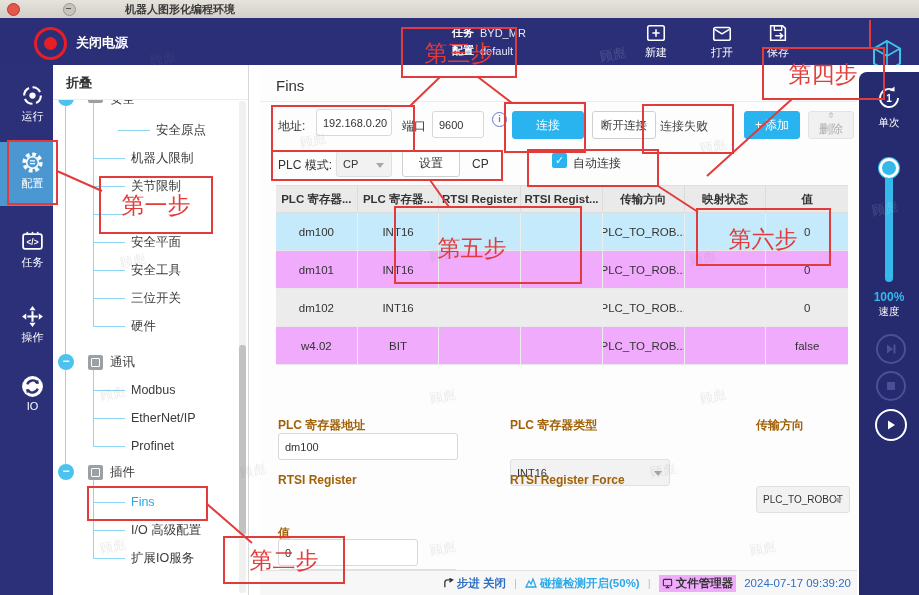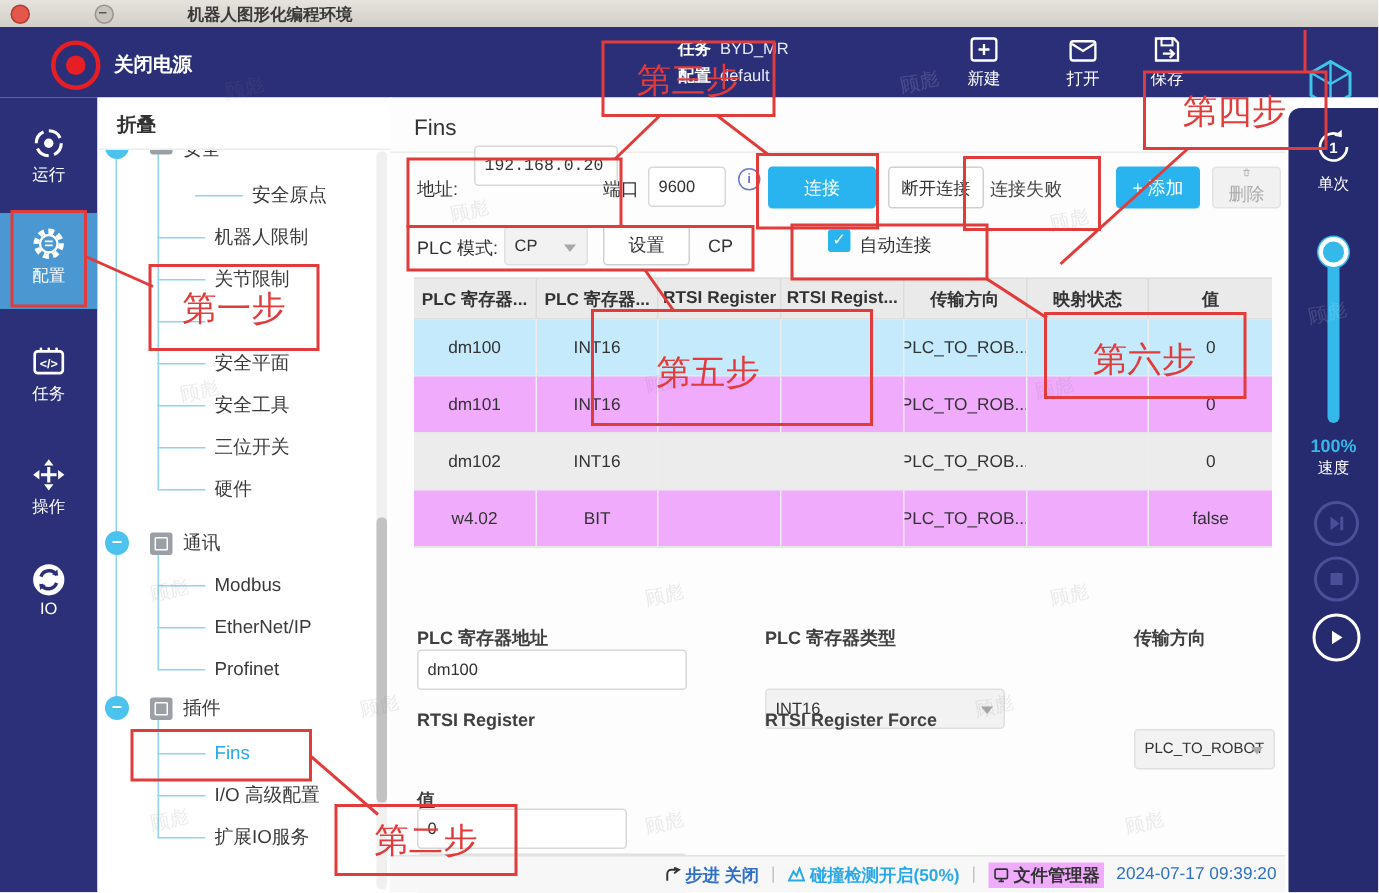--- a/index.html
+++ b/index.html
@@ -31,21 +31,21 @@
   .cube-logo{left:869px;top:20px;}
 
   
   .sidebar{left:0;top:65px;width:65px;height:530px;background:#2b3078;}
   .sb-item{position:absolute;left:0;width:65px;height:58px;text-align:center;color:#fff;}
   .sb-item .sb-label{font-size:11px;display:block;margin-top:0px;}
   .sb-item svg{display:block;margin:4px auto 1px auto;}
   .sb-active{background:#4a97d2;}
 
   
-  .treepanel{left:65px;top:65px;width:195px;height:530px;background:#ffffff;border-right:1px solid #d9d9d9;}
+  .treepanel{left:53px;top:65px;width:195px;height:530px;background:#ffffff;border-right:1px solid #d9d9d9;}
   .tree-hdr{position:absolute;left:0;top:0;width:195px;height:34px;border-bottom:1px solid #ececec;}
   .tree-hdr span{position:absolute;left:13px;top:9px;font-size:13px;font-weight:bold;color:#333;}
   .tree-body{position:absolute;left:0;top:35px;width:195px;height:495px;overflow:hidden;}
   .tline{position:absolute;background:#8fd4f2;}
   .trow{position:absolute;left:0;height:26px;display:flex;align-items:center;font-size:12.5px;color:#3a3a3a;}
   .trow .stub{position:absolute;left:40px;top:50%;width:32px;height:1px;background:#8fd4f2;}
   .leaf{padding-left:78px;}
   .parent{padding-left:0;}
   .toggle{position:absolute;left:5px;width:16px;height:16px;border-radius:50%;background:#4cc3ee;color:#fff;
           font-size:12px;line-height:14px;text-align:center;font-weight:bold;}
@@ -89,21 +89,21 @@
   .tbl-hcell:last-child{border-right:none;}
   .tbl-drow{height:37px;border-bottom:1px solid #e8e8e8;}
   .tbl-cell{font-size:11.5px;color:#333;display:flex;align-items:center;justify-content:center;
             border-right:1px solid #ededed;overflow:hidden;white-space:nowrap;}
   .tbl-cell:last-child{border-right:none;}
   .row-sel{background:#c5eafb;}
   .row-a{background:#f0abfc;}
   .row-b{background:#ececec;}
 
   
-  .flabel{position:absolute;font-size:12px;font-weight:bold;color:#404040;}
+  .flabel{position:absolute;font-size:12px;font-weight:bold;color:#a16207;}
 
   
   .statusbar{position:absolute;left:0;top:505px;width:597px;height:25px;background:#f7f7f7;
              border-top:1px solid #e2e2e2;display:flex;align-items:center;justify-content:flex-end;
              gap:8px;padding-right:6px;box-sizing:border-box;font-size:11.5px;}
   .st-blue{color:#2f6fc4;font-weight:bold;}
   .st-cyan{color:#2aa8e8;font-weight:bold;}
   .st-dark{color:#333;font-weight:bold;background:#f0abfc;padding:1px 3px;}
   .st-sep{color:#c0c0c0;}
   .st-item{display:flex;align-items:center;gap:3px;}
@@ -317,21 +317,21 @@
     <div class="tree-scroll">
         <div class="tree-thumb"></div>
       </div>
   </div>
 
   <div class="abs main">
     <div class="main-title">Fins</div>
     <div class="main-divider"></div>
 
     <div class="lbl" style="left:18px;top:53px;">地址:</div>
-    <div class="field" style="left:56px;top:32px;width:96px;font-family:Liberation Mono, monospace;">192.168.0.20</div>
+    <div class="field" style="left:56px;top:44px;width:76px;">192.168.0.20</div>
     <div class="lbl" style="left:142px;top:53px;">端口</div>
     <div class="field" style="left:172px;top:46px;width:52px;">9600</div>
     <div class="info-icon" style="left:232px;top:47px;">i</div>
     <div class="btn btn-cyan" style="left:252px;top:46px;width:72px;">连接</div>
     <div class="btn btn-plain" style="left:332px;top:46px;width:64px;font-size:11.5px;">断开连接</div>
     <div class="status-text" style="left:400px;top:53px;">连接失败</div>
     <div class="btn btn-cyan" style="left:484px;top:46px;width:56px;gap:3px;">
       <span>+</span>
         <span>添加</span>
     </div>

